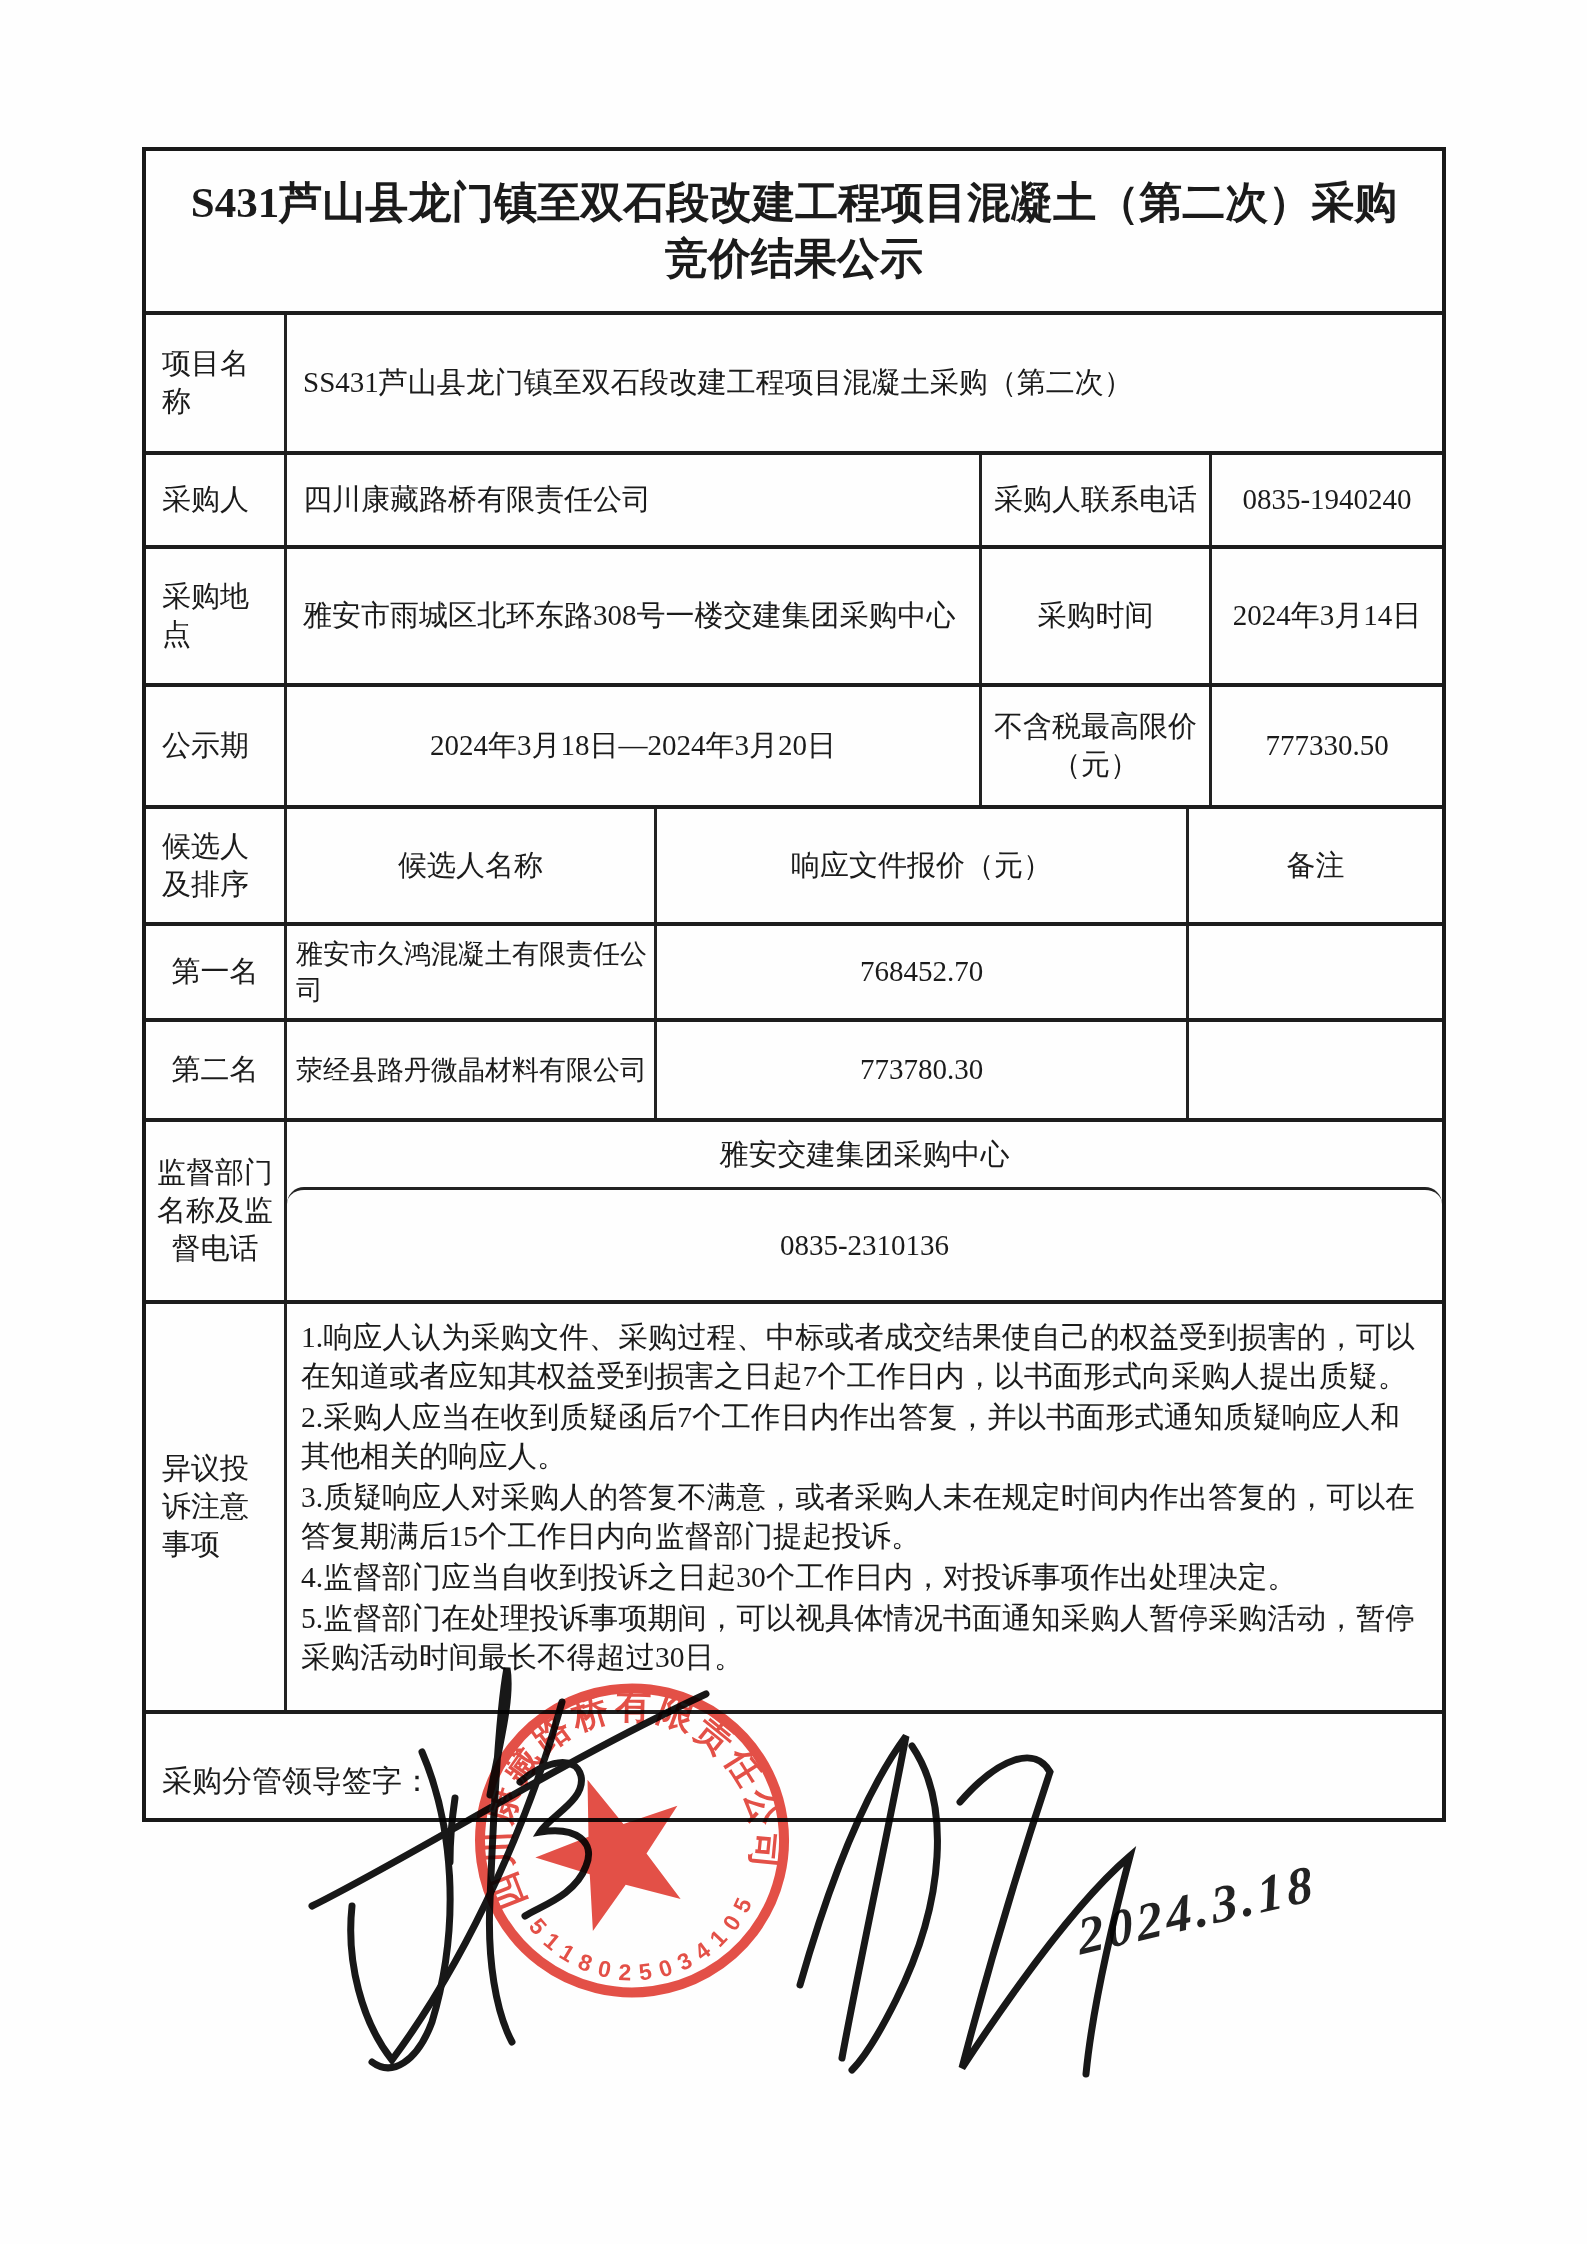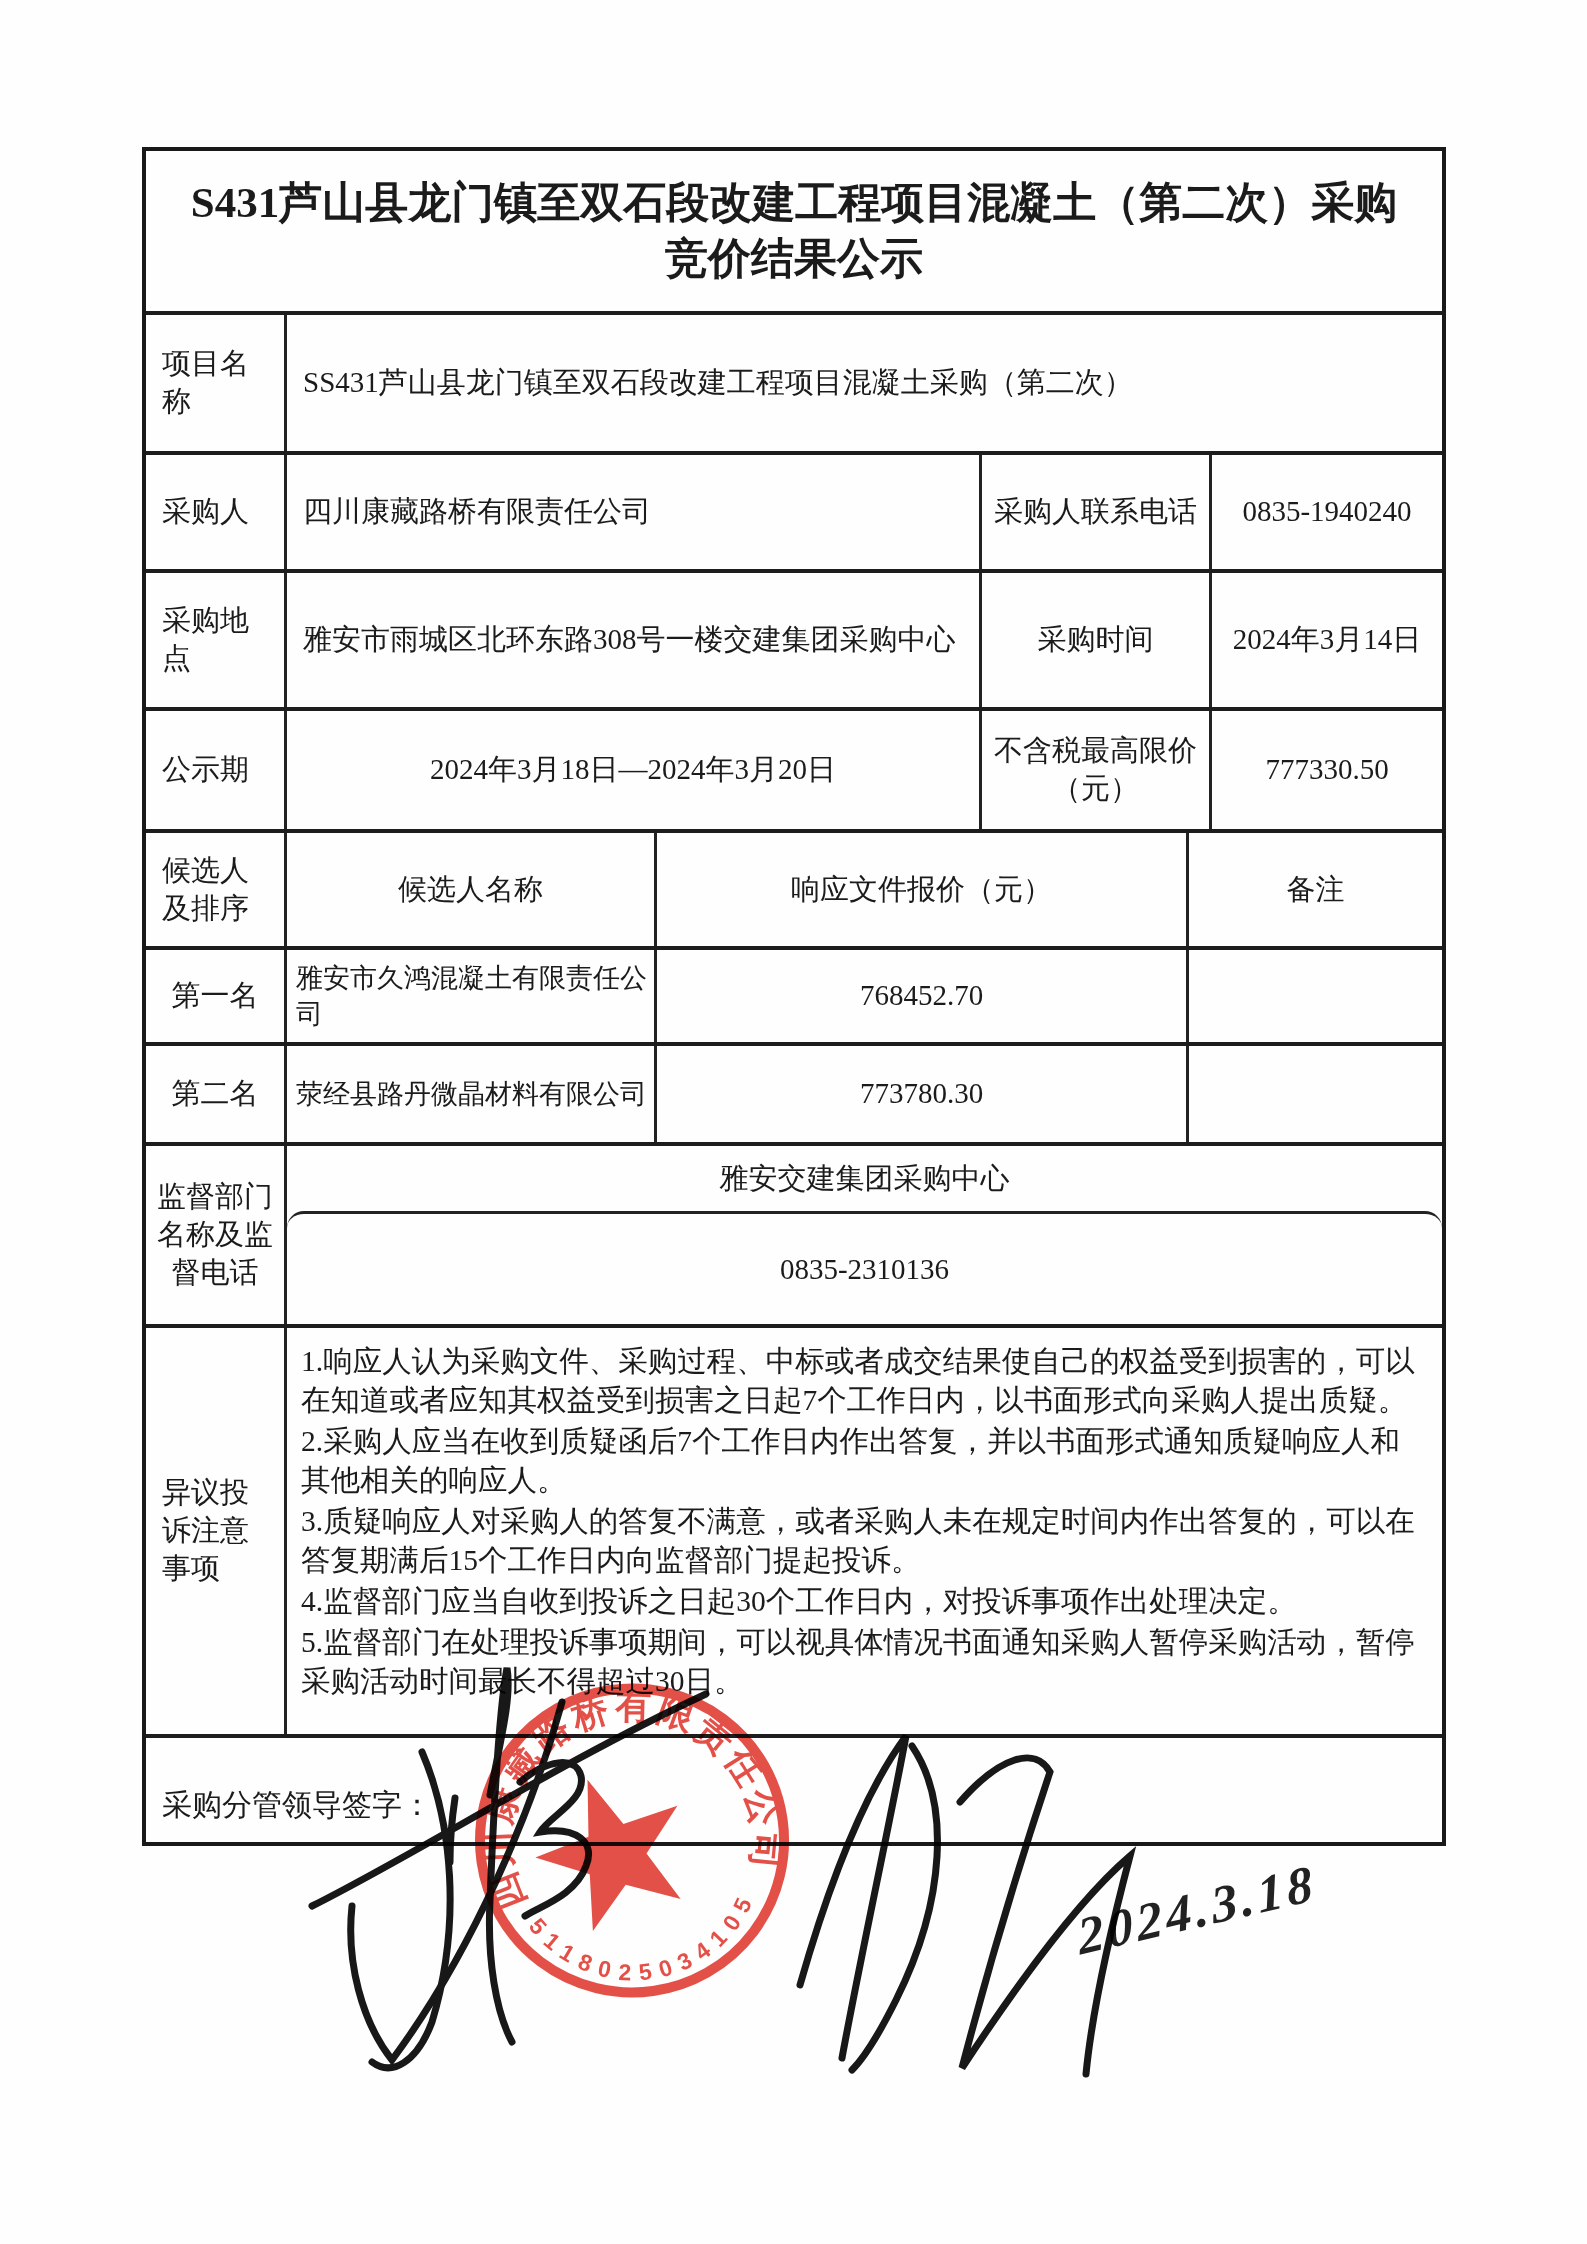--- a/index.html
+++ b/index.html
@@ -64,21 +64,21 @@
 
     <div class="row" style="height:160px">
       <div class="c title-cell">S431芦山县龙门镇至双石段改建工程项目混凝土（第二次）采购竞价结果公示</div>
     </div>
 
     <div class="row" style="height:140px">
       <div class="c lab left">项目名称</div>
       <div class="c left" style="flex:1">SS431芦山县龙门镇至双石段改建工程项目混凝土采购（第二次）</div>
     </div>
 
-    <div class="row" style="height:118px">
+    <div class="row" style="height:94px">
       <div class="c lab left">采购人</div>
       <div class="c left" style="width:695px;flex:0 0 695px">四川康藏路桥有限责任公司</div>
       <div class="c cen" style="width:230px;flex:0 0 230px">采购人联系电话</div>
       <div class="c cen" style="flex:1">0835-1940240</div>
     </div>
 
     <div class="row" style="height:138px">
       <div class="c lab left">采购地点</div>
       <div class="c left" style="width:695px;flex:0 0 695px">雅安市雨城区北环东路308号一楼交建集团采购中心</div>
       <div class="c cen" style="width:230px;flex:0 0 230px">采购时间</div>

